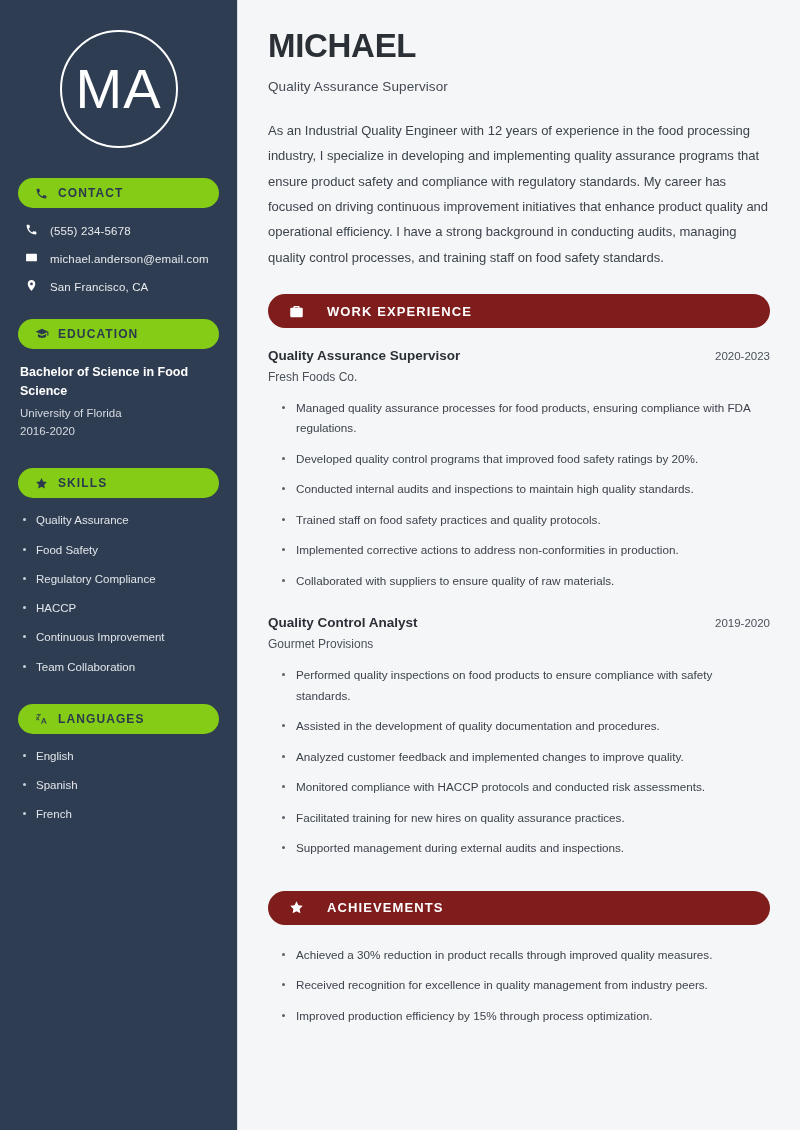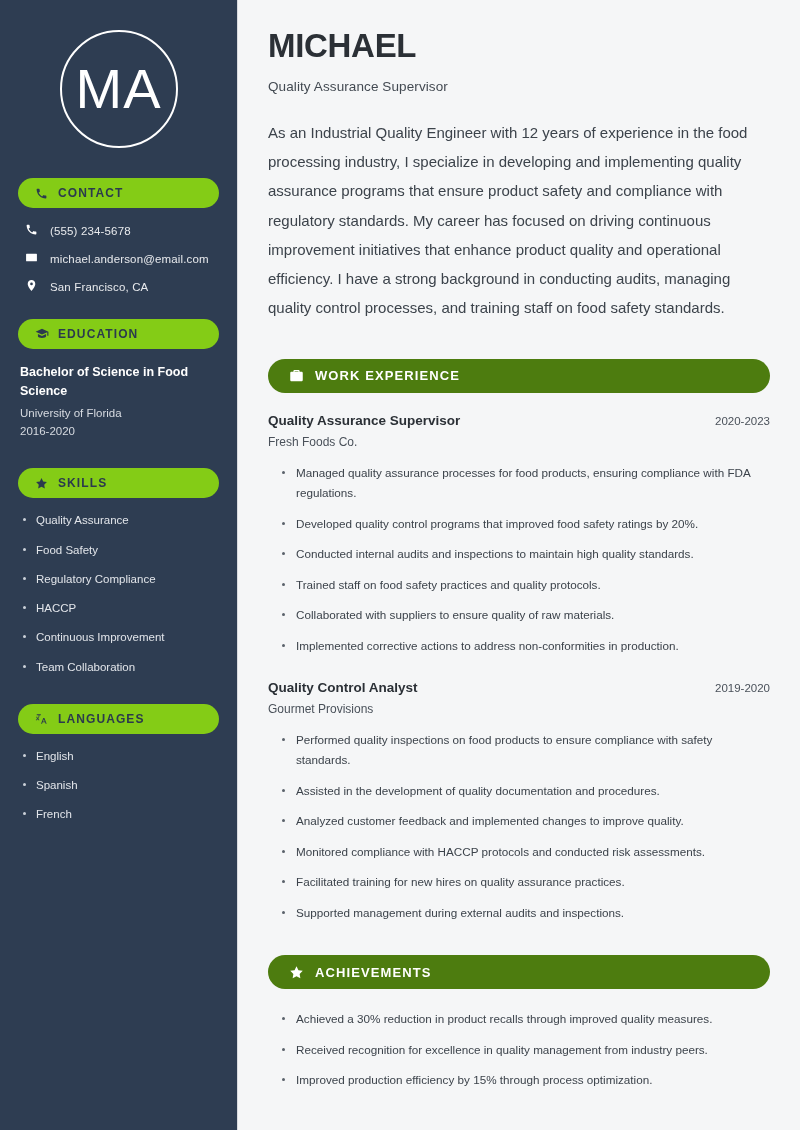--- a/index.html
+++ b/index.html
@@ -158,32 +158,32 @@
   .job-title-head {
     color: #434a52;
     font-size: 13.5px;
     margin-top: 14px;
     margin-bottom: 24px;
     letter-spacing: 0.1px;
   }
 
   .summary {
     color: #3c434b;
-    font-size: 15px;
+    font-size: 13px;
     line-height: 1.95;
-    margin-bottom: 36px;
+    margin-bottom: 24px;
   }
 
   .sec-pill {
-    background: #4d7c0f;
+    background: #7f1d1d;
     border-radius: 30px;
     height: 34px;
     display: flex;
     align-items: center;
-    gap: 11px;
+    gap: 23px;
     padding: 0 20px;
     margin-bottom: 20px;
   }
   .sec-pill .sec-label {
     color: #ffffff;
     font-size: 13px;
     font-weight: bold;
     letter-spacing: 1.1px;
   }
   .sec-pill .icon-box {
@@ -362,22 +362,22 @@
       <div class="job-head">
         <span class="job-role">Quality Assurance Supervisor</span>
         <span class="job-dates">2020-2023</span>
       </div>
       <div class="job-company">Fresh Foods Co.</div>
       <ul class="main-list">
         <li>Managed quality assurance processes for food products, ensuring compliance with FDA regulations.</li>
         <li>Developed quality control programs that improved food safety ratings by 20%.</li>
         <li>Conducted internal audits and inspections to maintain high quality standards.</li>
         <li>Trained staff on food safety practices and quality protocols.</li>
+        <li>Implemented corrective actions to address non-conformities in production.</li>
         <li>Collaborated with suppliers to ensure quality of raw materials.</li>
-        <li>Implemented corrective actions to address non-conformities in production.</li>
       </ul>
     </div>
 
     <div class="job-spacer"></div>
 
     <div class="job">
       <div class="job-head">
         <span class="job-role">Quality Control Analyst</span>
         <span class="job-dates">2019-2020</span>
       </div>

